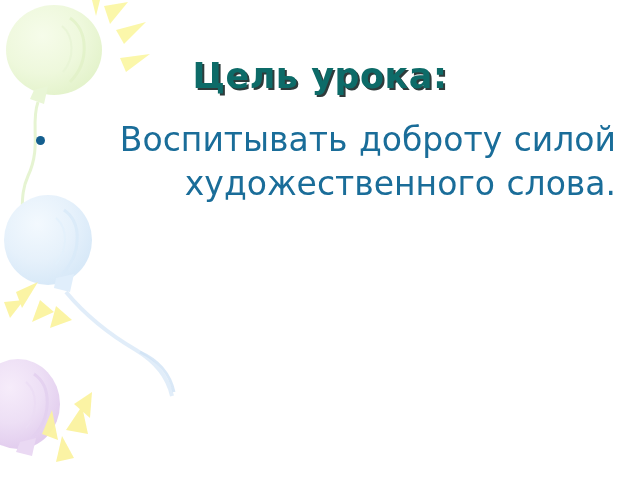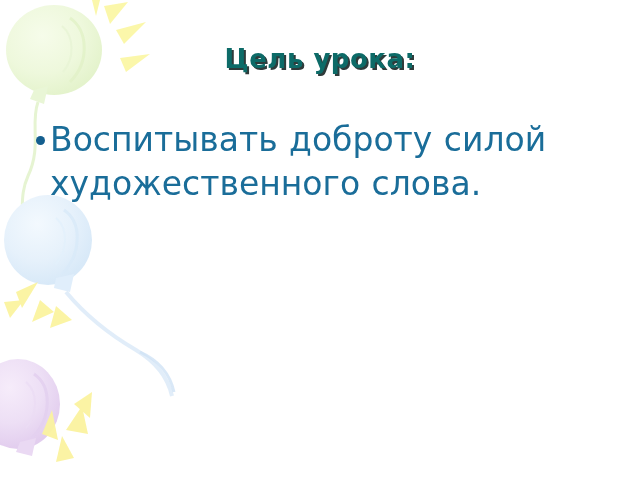--- a/index.html
+++ b/index.html
@@ -27,26 +27,27 @@
   
   #title-block {
     position: absolute;
     left: 0;
     top: 44px;
     width: 640px;
     text-align: center;
   }
   #title-text {
     display: inline-block;
-    font-size: 26px;
+    font-size: 35px;
     font-weight: bold;
     color: #0d6b68;
     letter-spacing: 0.5px;
     text-shadow: 2px 2px 0 #2f3b3b;
     white-space: nowrap;
+    margin-top: 12px;
   }
 
   
   #body-block {
     position: absolute;
     left: 36px;
     top: 118px;
     width: 580px;
   }
   .bullet-row {
@@ -60,21 +61,21 @@
     border-radius: 50%;
     background: #145f8f;
     margin-top: 18px;
     margin-right: 5px;
   }
   .bullet-text {
     flex: 1 1 auto;
     font-size: 33px;
     line-height: 44px;
     color: #1a6d99;
-    text-align: left;
+    text-align: right;
     word-spacing: 1px;
   }
 </style>
 </head>
 <body>
 
 <div id="slide">
 
   <svg id="decor" viewBox="0 0 640 480" width="640" height="480" xmlns="http://www.w3.org/2000/svg">
 

